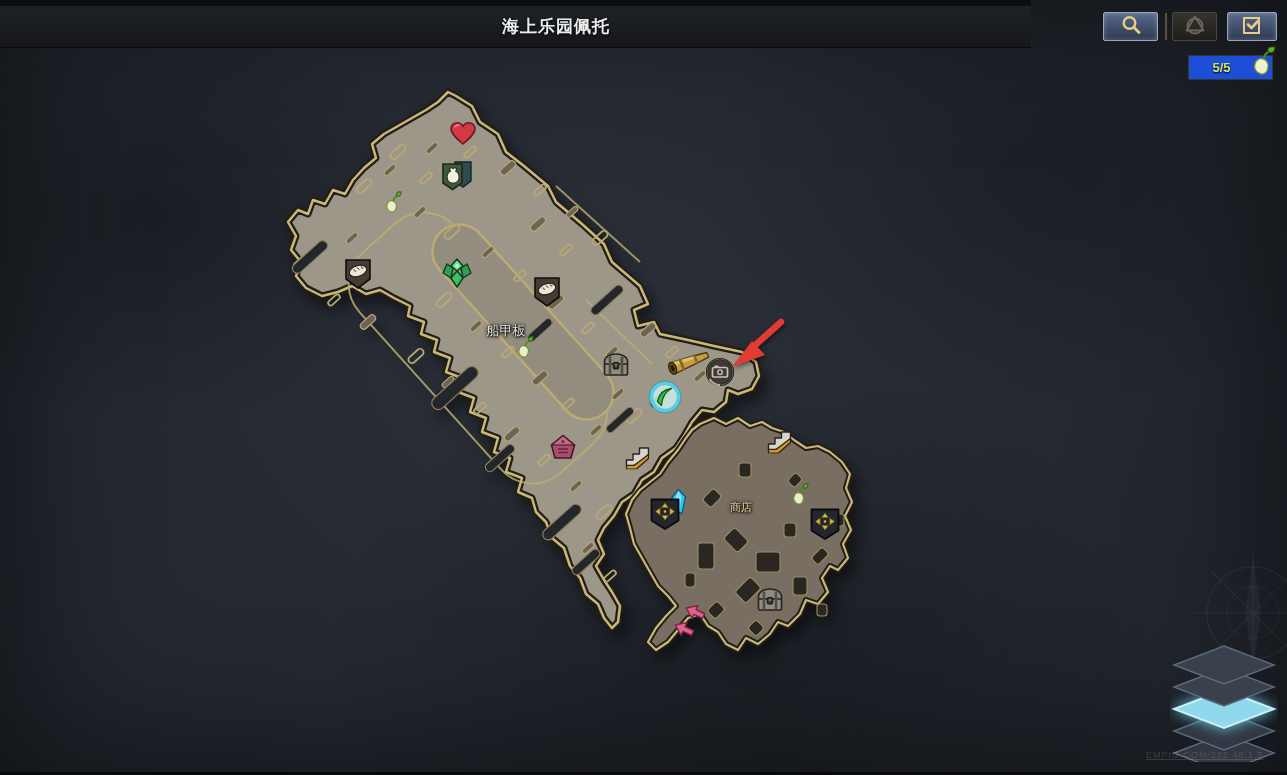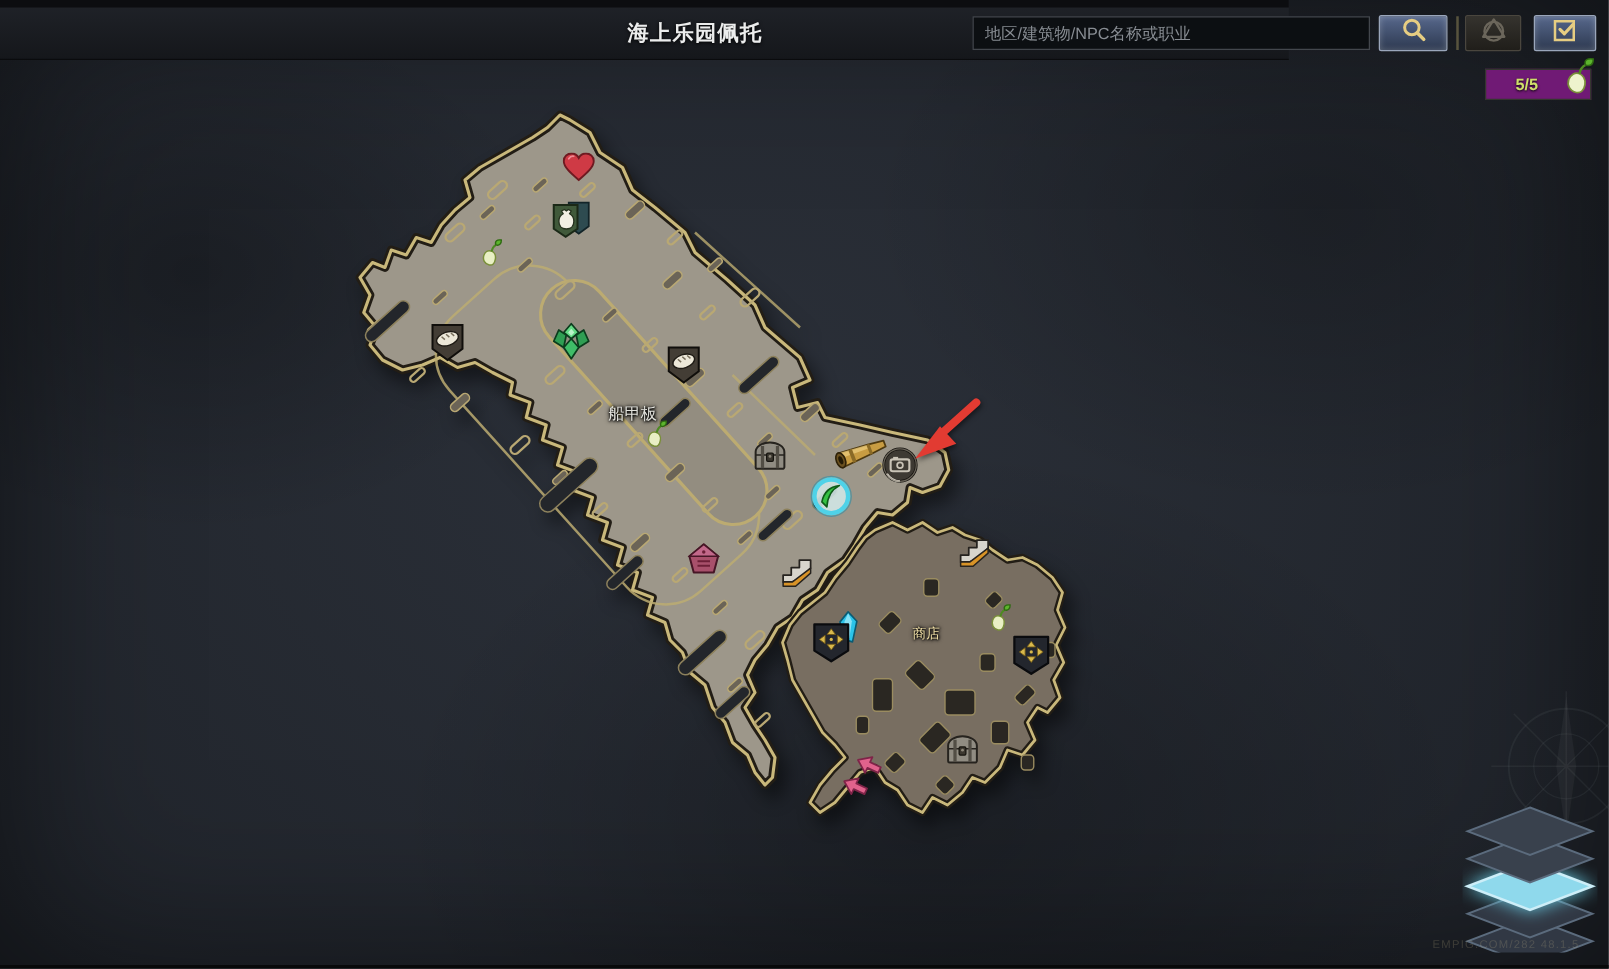--- a/index.html
+++ b/index.html
@@ -32,40 +32,40 @@
   .btn-blue{background:linear-gradient(#57688c,#2d3950);
     border:1px solid #9aa6bb;box-shadow:inset 0 0 5px rgba(255,255,255,0.25);}
   .btn-dark{background:linear-gradient(#35332e,#201e1a);border:1px solid #4a463e;}
   #search-btn{left:1103px;width:55px;}
   #triport-btn{left:1172px;width:45px;}
   #filter-btn{left:1227px;width:50px;}
   .toolbar-divider{position:absolute;left:1165px;top:13px;width:2px;height:27px;
     background:#6e6748;opacity:.75;}
   
   .seed-counter{position:absolute;left:1188px;top:55px;width:85px;height:25px;
-    background:#701a75;border:1px solid #34372f;box-sizing:border-box;
+    background:#1d4ed8;border:1px solid #34372f;box-sizing:border-box;
     display:flex;align-items:center;justify-content:center;z-index:30;}
   .seed-counter .value{color:#cfe06b;font-size:13px;font-weight:bold;
     padding-right:18px;text-shadow:0 1px 2px #000;}
   .seed-counter .seed-icon{position:absolute;right:-4px;top:-10px;}
   
   .map-svg{position:absolute;left:0;top:0;z-index:5;}
   .deck-shadow{filter:drop-shadow(6px 9px 7px rgba(0,0,0,0.45));}
   .map-label{position:absolute;transform:translate(-50%,-50%);white-space:nowrap;
     z-index:12;text-shadow:0 1px 2px #000,0 0 4px #000,1px 0 2px #000;}
   .map-label.area{color:#e3e3dd;font-size:13px;}
   .map-label.shop{color:#f0dfa6;font-size:11px;}
   .marker{position:absolute;transform:translate(-50%,-50%);z-index:15;line-height:0;}
   .marker.tl{transform:none;z-index:18;}
   
   .layers-btn{position:absolute;left:1170px;top:636px;width:108px;height:126px;
     cursor:pointer;z-index:25;}
   
   .watermark{position:absolute;left:1146px;top:750px;font-size:9px;
-    color:rgba(205,190,145,0.20);letter-spacing:1px;z-index:26;white-space:nowrap;}
+    color:rgba(205,190,145,0.20);letter-spacing:1px;z-index:26;white-space:nowrap;text-decoration:underline;}
   .bottom-edge{position:absolute;left:0;bottom:0;width:100%;height:3px;
     background:#08090a;z-index:40;}
 </style>
 </head>
 <body>
 
 <svg class="map-svg" width="1287" height="775" viewBox="0 0 1287 775">
 
   <g transform="translate(1253,613)" stroke="rgba(210,215,225,0.06)" fill="none">
     <circle r="46" stroke-width="1.5"></circle>
@@ -294,21 +294,20 @@
     <div class="marker tl" style="left: 721px; top: 318px;"><svg width="66" height="58" viewBox="0 0 66 58" style="filter:drop-shadow(1px 2px 2px rgba(0,0,0,0.5))">
         <path d="M60 4 L31 30" stroke="#e23b32" stroke-width="6.5" stroke-linecap="round"></path>
         <polygon points="11,49 31,23 44,37" fill="#e23b32"></polygon>
       </svg></div>
     <div class="map-label area" style="left: 506px; top: 331px;">船甲板</div>
     <div class="map-label shop" style="left: 741px; top: 507px;">商店</div>
   </div>
 
 <div class="top-bar">
   <div class="page-title">海上乐园佩托</div>
-  <input class="search-input" type="text" placeholder="地区/建筑物/NPC名称或职业" style="">
   <div class="btn btn-blue" id="search-btn">
     <span>
       <svg width="22" height="22" viewBox="0 0 22 22">
         <circle cx="9.5" cy="9" r="5.8" fill="none" stroke="#e6cd82" stroke-width="2.4"></circle>
         <path d="M13.8 13.2 L19 18.5" stroke="#e6cd82" stroke-width="2.8" stroke-linecap="round"></path>
       </svg>
     </span>
   </div>
   <div class="toolbar-divider"></div>
   <div class="btn btn-dark" id="triport-btn">

